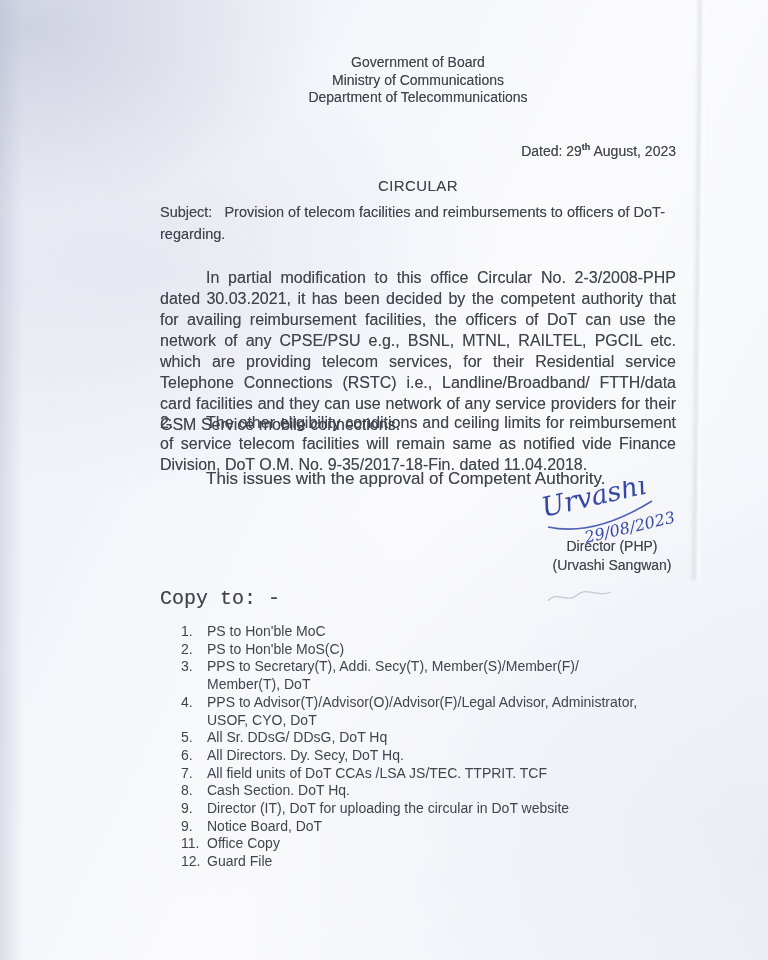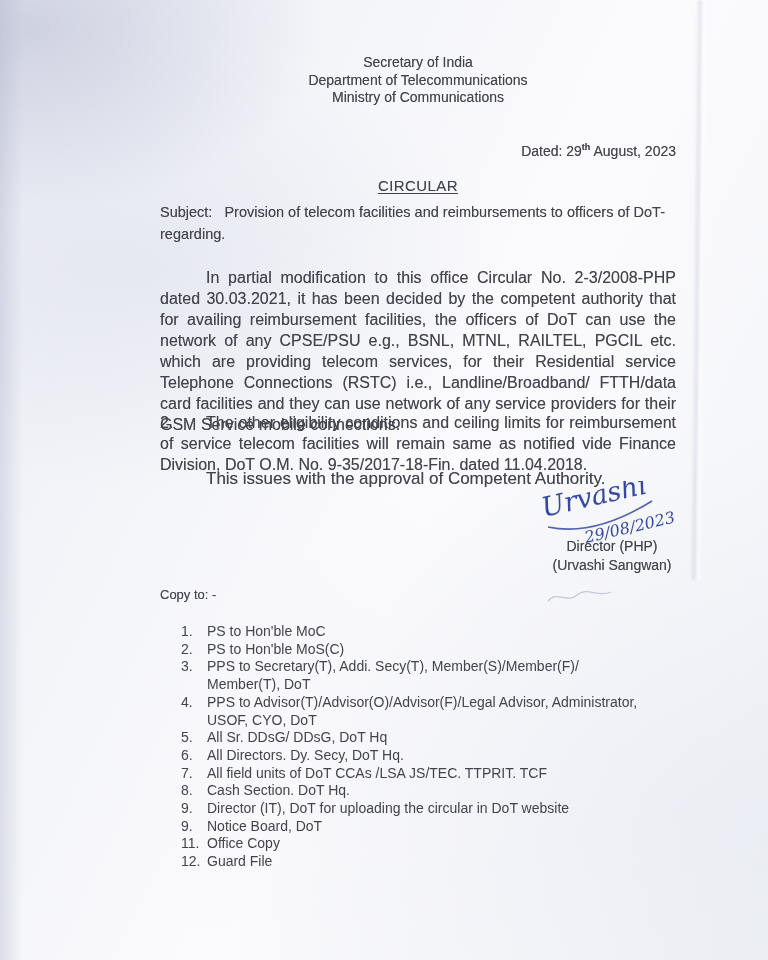--- a/index.html
+++ b/index.html
@@ -35,21 +35,21 @@
   }
   .date-line {
     position: absolute; top: 142px; left: 160px; width: 516px;
     text-align: right; font-size: 14px;
   }
   .date-line sup { font-size: 9px; font-weight: bold; }
   .title-line {
     position: absolute; top: 177px; left: 160px; width: 516px;
     text-align: center; font-size: 15px; letter-spacing: 0.4px;
   }
-  .title-line span { text-decoration: underline; text-underline-offset: 2px; }
+  .title-line span { text-underline-offset: 2px; }
 
   .subject-block {
     position: absolute; top: 202px; left: 160px; width: 518px;
     font-size: 14.5px; line-height: 21.5px; text-align: left;
   }
   .subject-label { margin-right: 12px; }
   .preline { white-space: pre-line; }
 
   .para {
     position: absolute; left: 160px; width: 516px;
@@ -65,43 +65,44 @@
   }
 
   .signature-svg { position: absolute; top: 481px; left: 534px; }
   .sign-block {
     position: absolute; top: 537px; left: 528px; width: 168px;
     text-align: center; font-size: 14px; line-height: 18.5px;
   }
 
   .copy-label {
     position: absolute; top: 587px; left: 160px;
-    font-size: 13px;
+    font-size: 20px;
+    font-family: Liberation Mono, monospace;
   }
   .copy-list {
     position: absolute; top: 623px; left: 181px; width: 500px;
     font-size: 14px; line-height: 17.7px;
   }
   .citem { display: flex; }
   .cnum { flex: none; width: 26px; }
   .ctext { white-space: pre-line; }
 
   .pencil-mark { position: absolute; top: 586px; left: 545px; opacity: 0.45; }
 </style>
 </head>
 <body>
 
 <div class="doc">
 
   <div class="crease"></div>
 
   <div class="header-block txt">
-    <div>Secretary of India</div>
+    <div>Government of Board</div>
+    <div>Ministry of Communications</div>
     <div>Department of Telecommunications</div>
-    <div>Ministry of Communications</div>
   </div>
 
   <div class="date-line txt"><span>Dated: 29</span><sup>th</sup><span> August, 2023</span></div>
 
   <div class="title-line txt">
     <span>CIRCULAR</span>
   </div>
 
   <div class="subject-block txt"><span class="subject-label">Subject:</span><span class="preline">Provision of telecom facilities and reimbursements to officers of DoT-
 regarding.</span></div>

